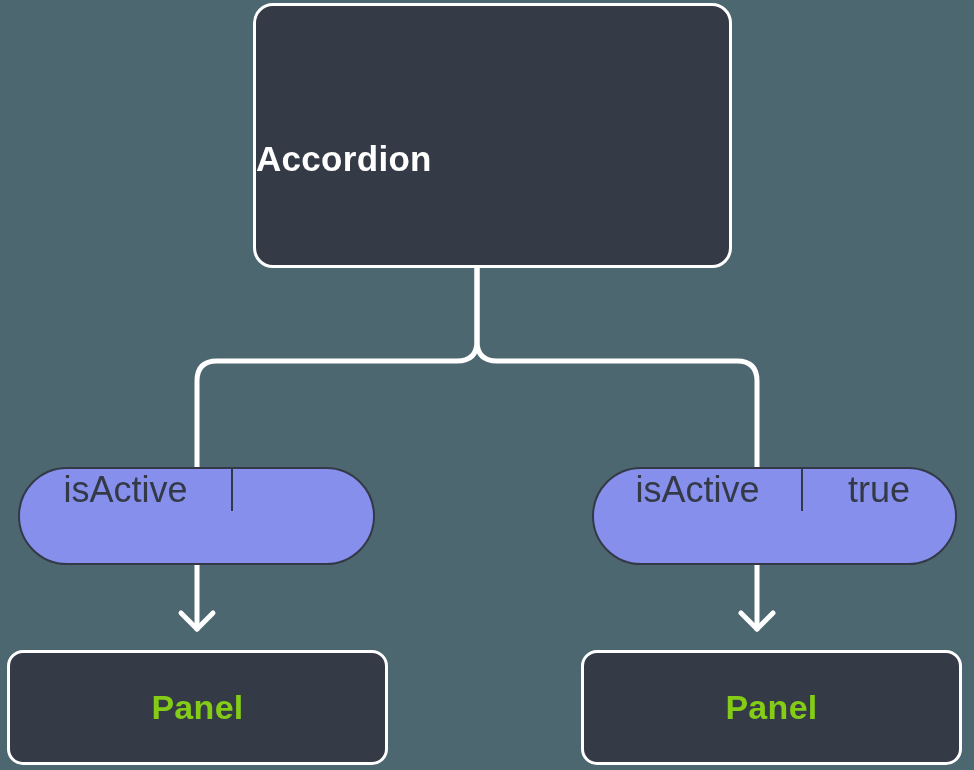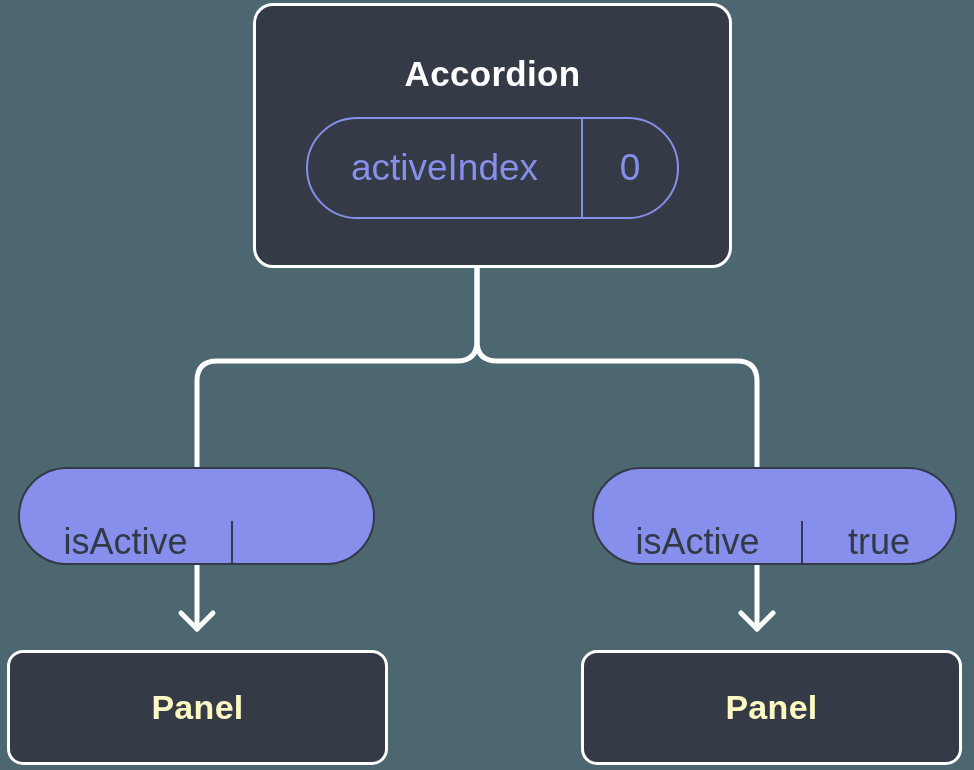--- a/index.html
+++ b/index.html
@@ -26,21 +26,21 @@
     stroke-linecap:round;
     stroke-linejoin:round;
   }
   
   .root-box{
     position:absolute;left:253px;top:3px;width:479px;height:265px;
     box-sizing:border-box;
     background:var(--node);
     border:3.5px solid var(--line);
     border-radius:20px;
-    display:flex;flex-direction:column;align-items:center;
+    display:flex;flex-direction:row;align-items:center;
     z-index:2;
   }
   .root-title{
     margin-top:47px;
     line-height:42px;
     font-size:35px;font-weight:600;color:#fff;
     letter-spacing:0.3px;
   }
   .state-pill{
     margin-top:22px;
@@ -61,21 +61,21 @@
     flex:1;
     display:flex;align-items:center;justify-content:center;
   }
   
   .prop-pill{
     position:absolute;top:467px;height:98px;
     box-sizing:border-box;
     background:var(--accent);
     border:2.5px solid var(--dark);
     border-radius:49px;
-    display:flex;align-items:flex-end;
+    display:flex;align-items:flex-start;
     color:var(--dark);
     font-size:36px;
     z-index:2;
   }
   .prop-pill.left{left:18px;width:357px;}
   .prop-pill.right{left:592px;width:365px;}
   .prop-pill .seg-name{
     display:flex;align-items:center;justify-content:center;
     border-right:2.5px solid var(--dark);
   }
@@ -86,45 +86,41 @@
     display:flex;align-items:center;justify-content:center;
   }
   
   .panel-box{
     position:absolute;top:650px;width:381px;height:115px;
     box-sizing:border-box;
     background:var(--node);
     border:3px solid var(--line);
     border-radius:16px;
     display:flex;align-items:center;justify-content:center;
-    color:#fef9c3;font-size:34px;font-weight:600;
+    color:#84cc16;font-size:34px;font-weight:600;
     letter-spacing:0.3px;
     z-index:2;
   }
   .panel-box.left{left:7px;}
   .panel-box.right{left:581px;}
 </style>
 </head>
 <body>
 
 <div id="stage">
 
   <svg id="connector" width="974" height="770" viewBox="0 0 974 770">
     <path d="M 477 266 L 477 341 Q 477 361 457 361 L 217 361 Q 197 361 197 381 L 197 629"></path>
     <path d="M 477 266 L 477 341 Q 477 361 497 361 L 737 361 Q 757 361 757 381 L 757 629"></path>
     <path d="M 181 613 L 197 629 L 213 613"></path>
     <path d="M 741 613 L 757 629 L 773 613"></path>
   </svg>
 
   <div class="root-box">
     <div class="root-title">Accordion</div>
-    <div class="state-pill">
-      <div class="seg-name">activeIndex</div>
-      <div class="seg-value">0</div>
-    </div>
   </div>
 
   <div class="prop-pill left">
     <div class="seg-name">isActive</div>
   </div>
 
   <div class="prop-pill right">
     <div class="seg-name">isActive</div>
     <div class="seg-value">true</div>
   </div>

